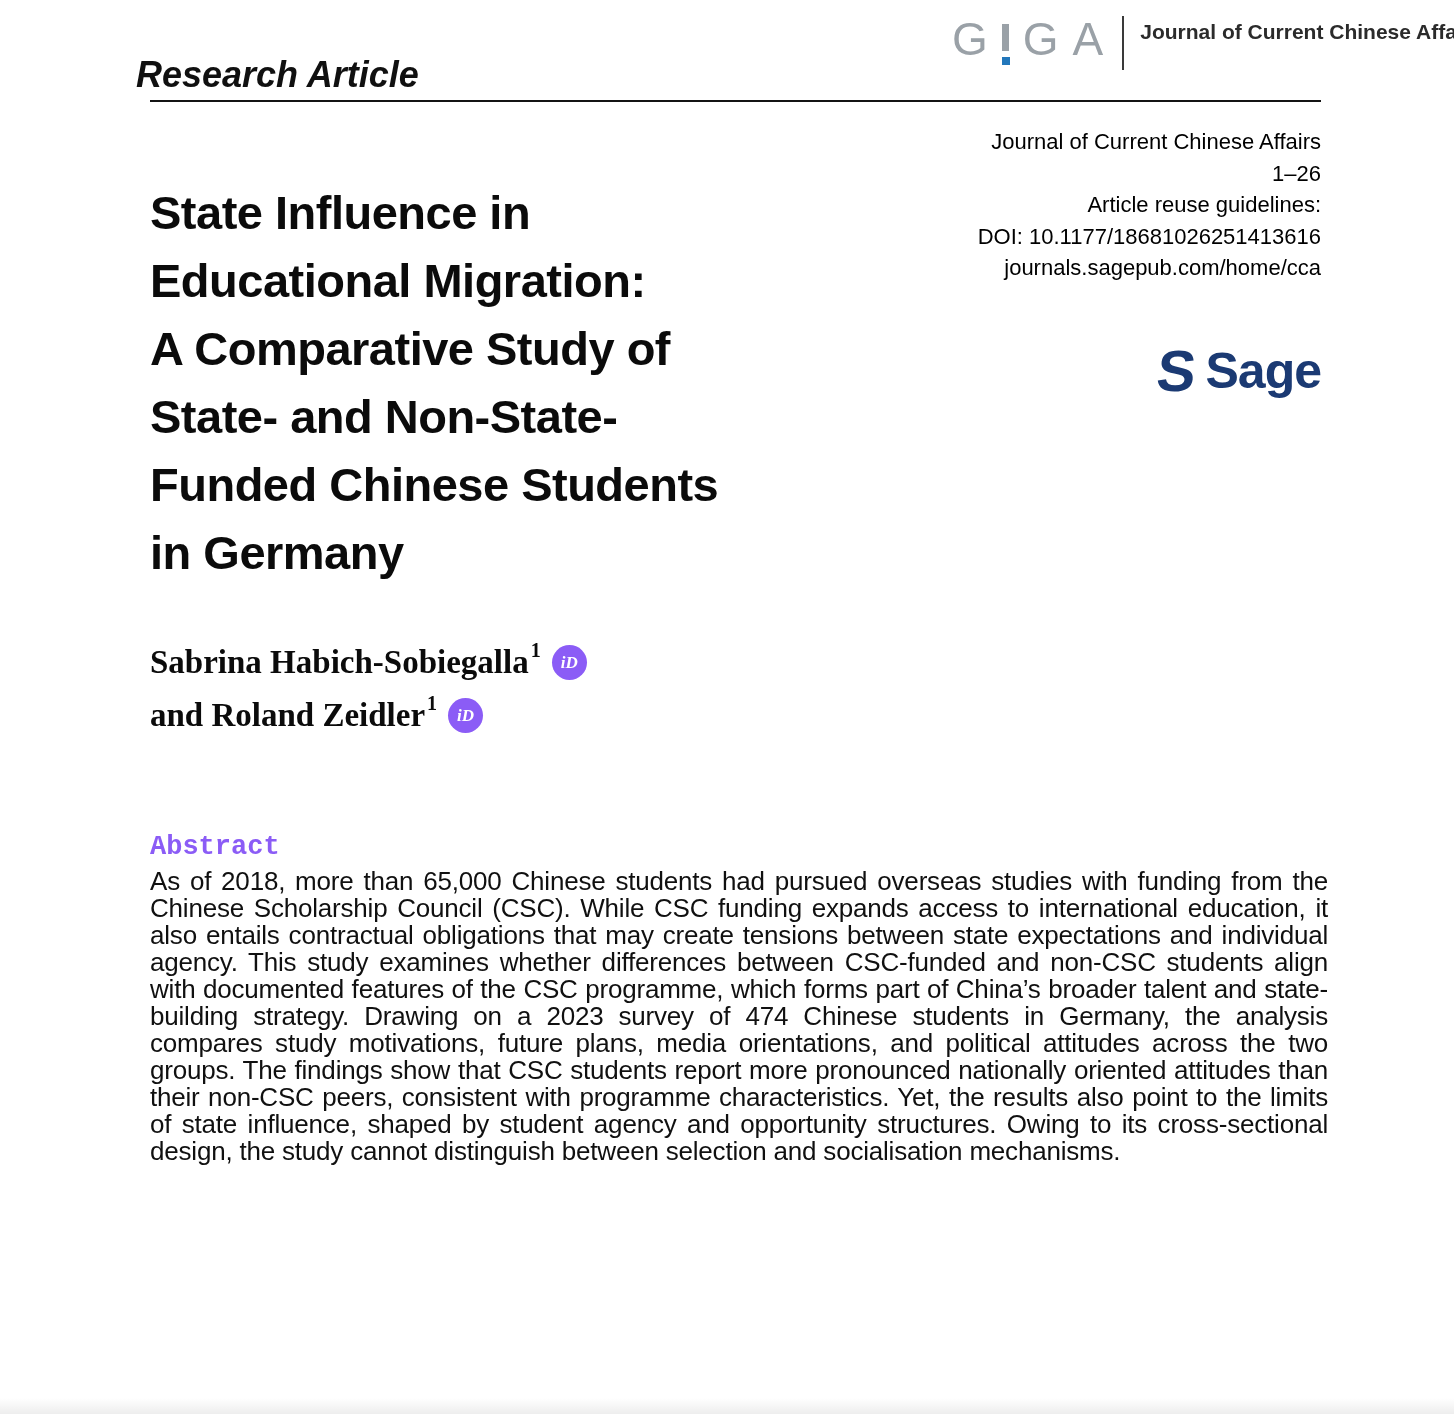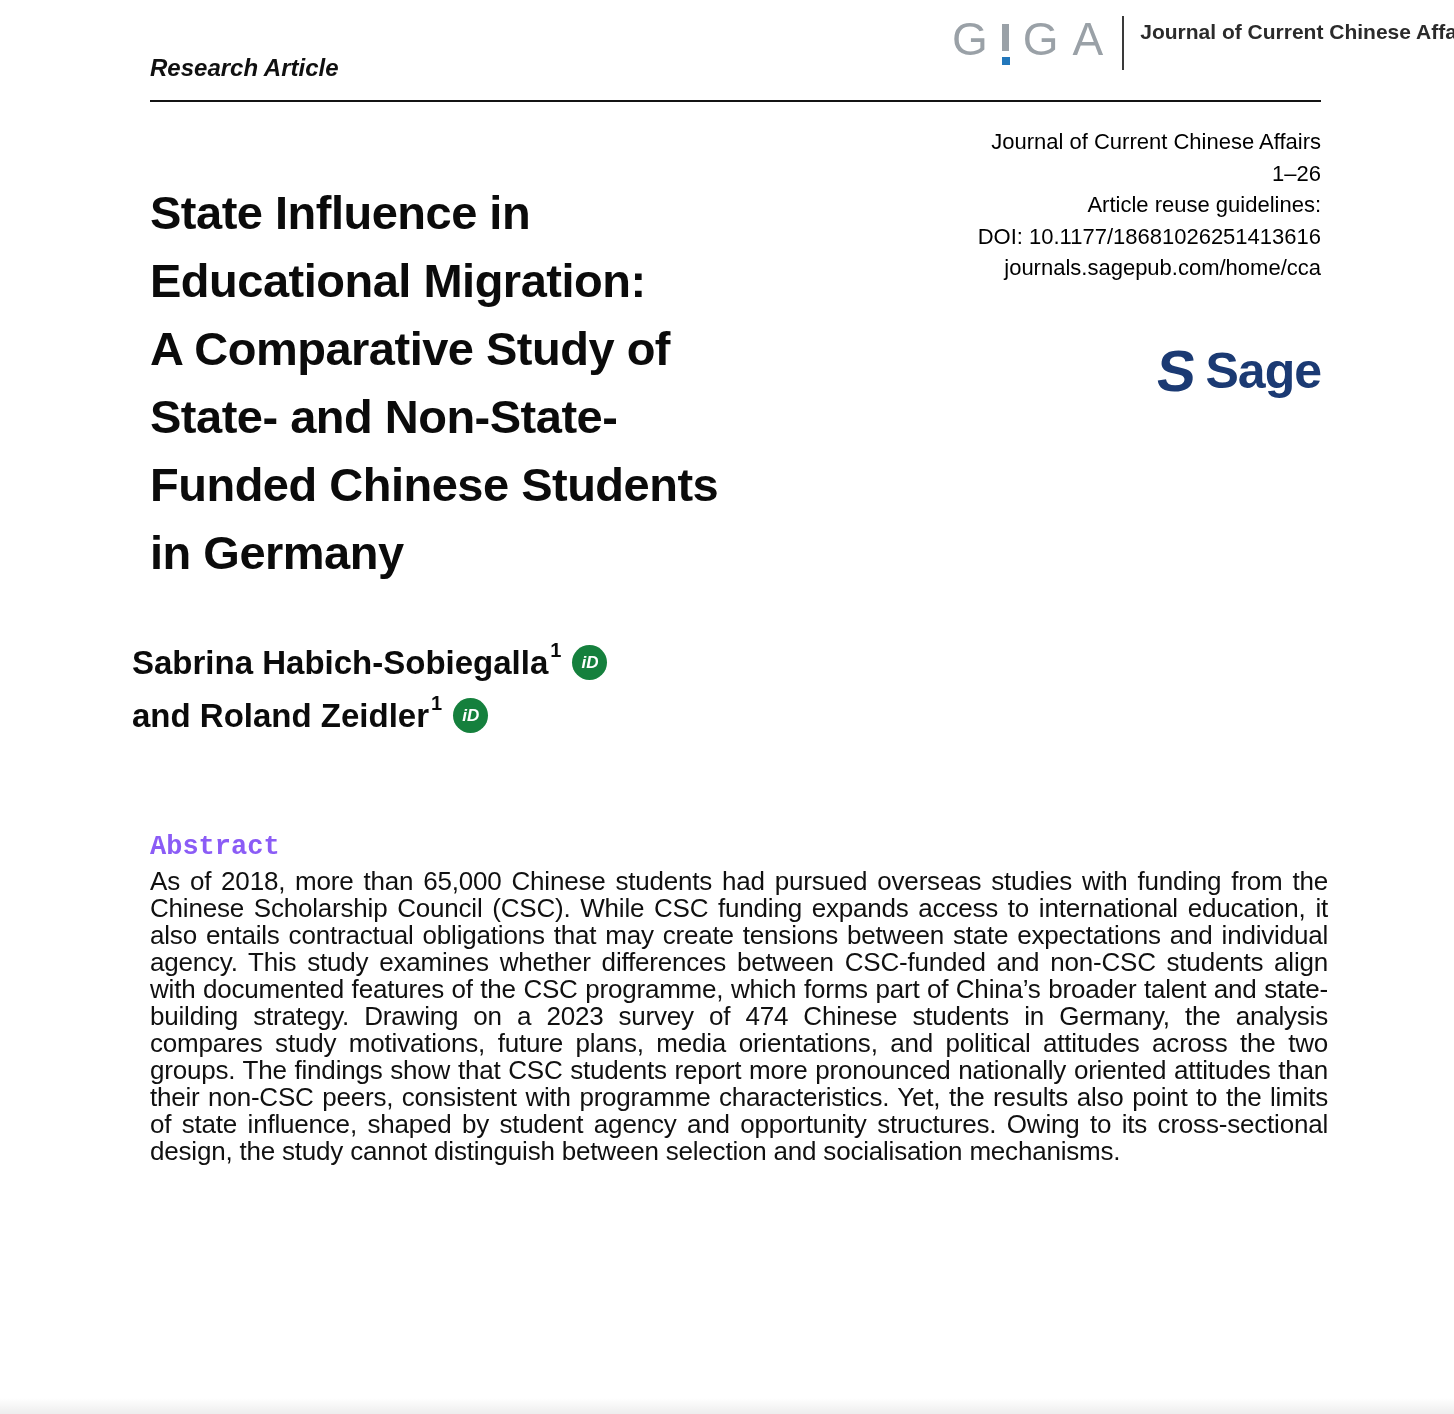--- a/index.html
+++ b/index.html
@@ -13,23 +13,23 @@
     position: relative;
     width: 1454px;
     height: 1414px;
     background: #ffffff;
     overflow: hidden;
   }
 
   
   .article-type {
     position: absolute;
-    left: 150px;
+    left: 136px;
     top: 54px;
-    font-size: 24px;
+    font-size: 36px;
     font-weight: bold;
     font-style: italic;
     color: #101010;
   }
   .header-rule {
     position: absolute;
     left: 150px;
     top: 100px;
     width: 1171px;
     height: 2px;
@@ -131,43 +131,44 @@
     line-height: 68px;
     font-weight: bold;
     letter-spacing: -0.5px;
     color: #0b0b0b;
   }
   .title-line { display: block; }
 
   
   .authors {
     position: absolute;
-    left: 132px;
+    left: 150px;
     top: 636px;
     font-size: 33px;
     font-weight: bold;
     line-height: 53px;
     color: #0b0b0b;
+    font-family: Liberation Serif, serif;
   }
   .author-row { display: flex; align-items: center; }
   .author-sup {
     font-size: 20px;
     position: relative;
     top: -12px;
     margin-left: 2px;
   }
   .orcid-icon {
     display: inline-flex;
     align-items: center;
     justify-content: center;
     width: 35px;
     height: 35px;
     margin-left: 11px;
     border-radius: 50%;
-    background: #15803d;
+    background: #8b5cf6;
     color: #ffffff;
     font-size: 17px;
     font-weight: bold;
     font-style: italic;
     cursor: pointer;
   }
 
   
   .abstract {
     position: absolute;

